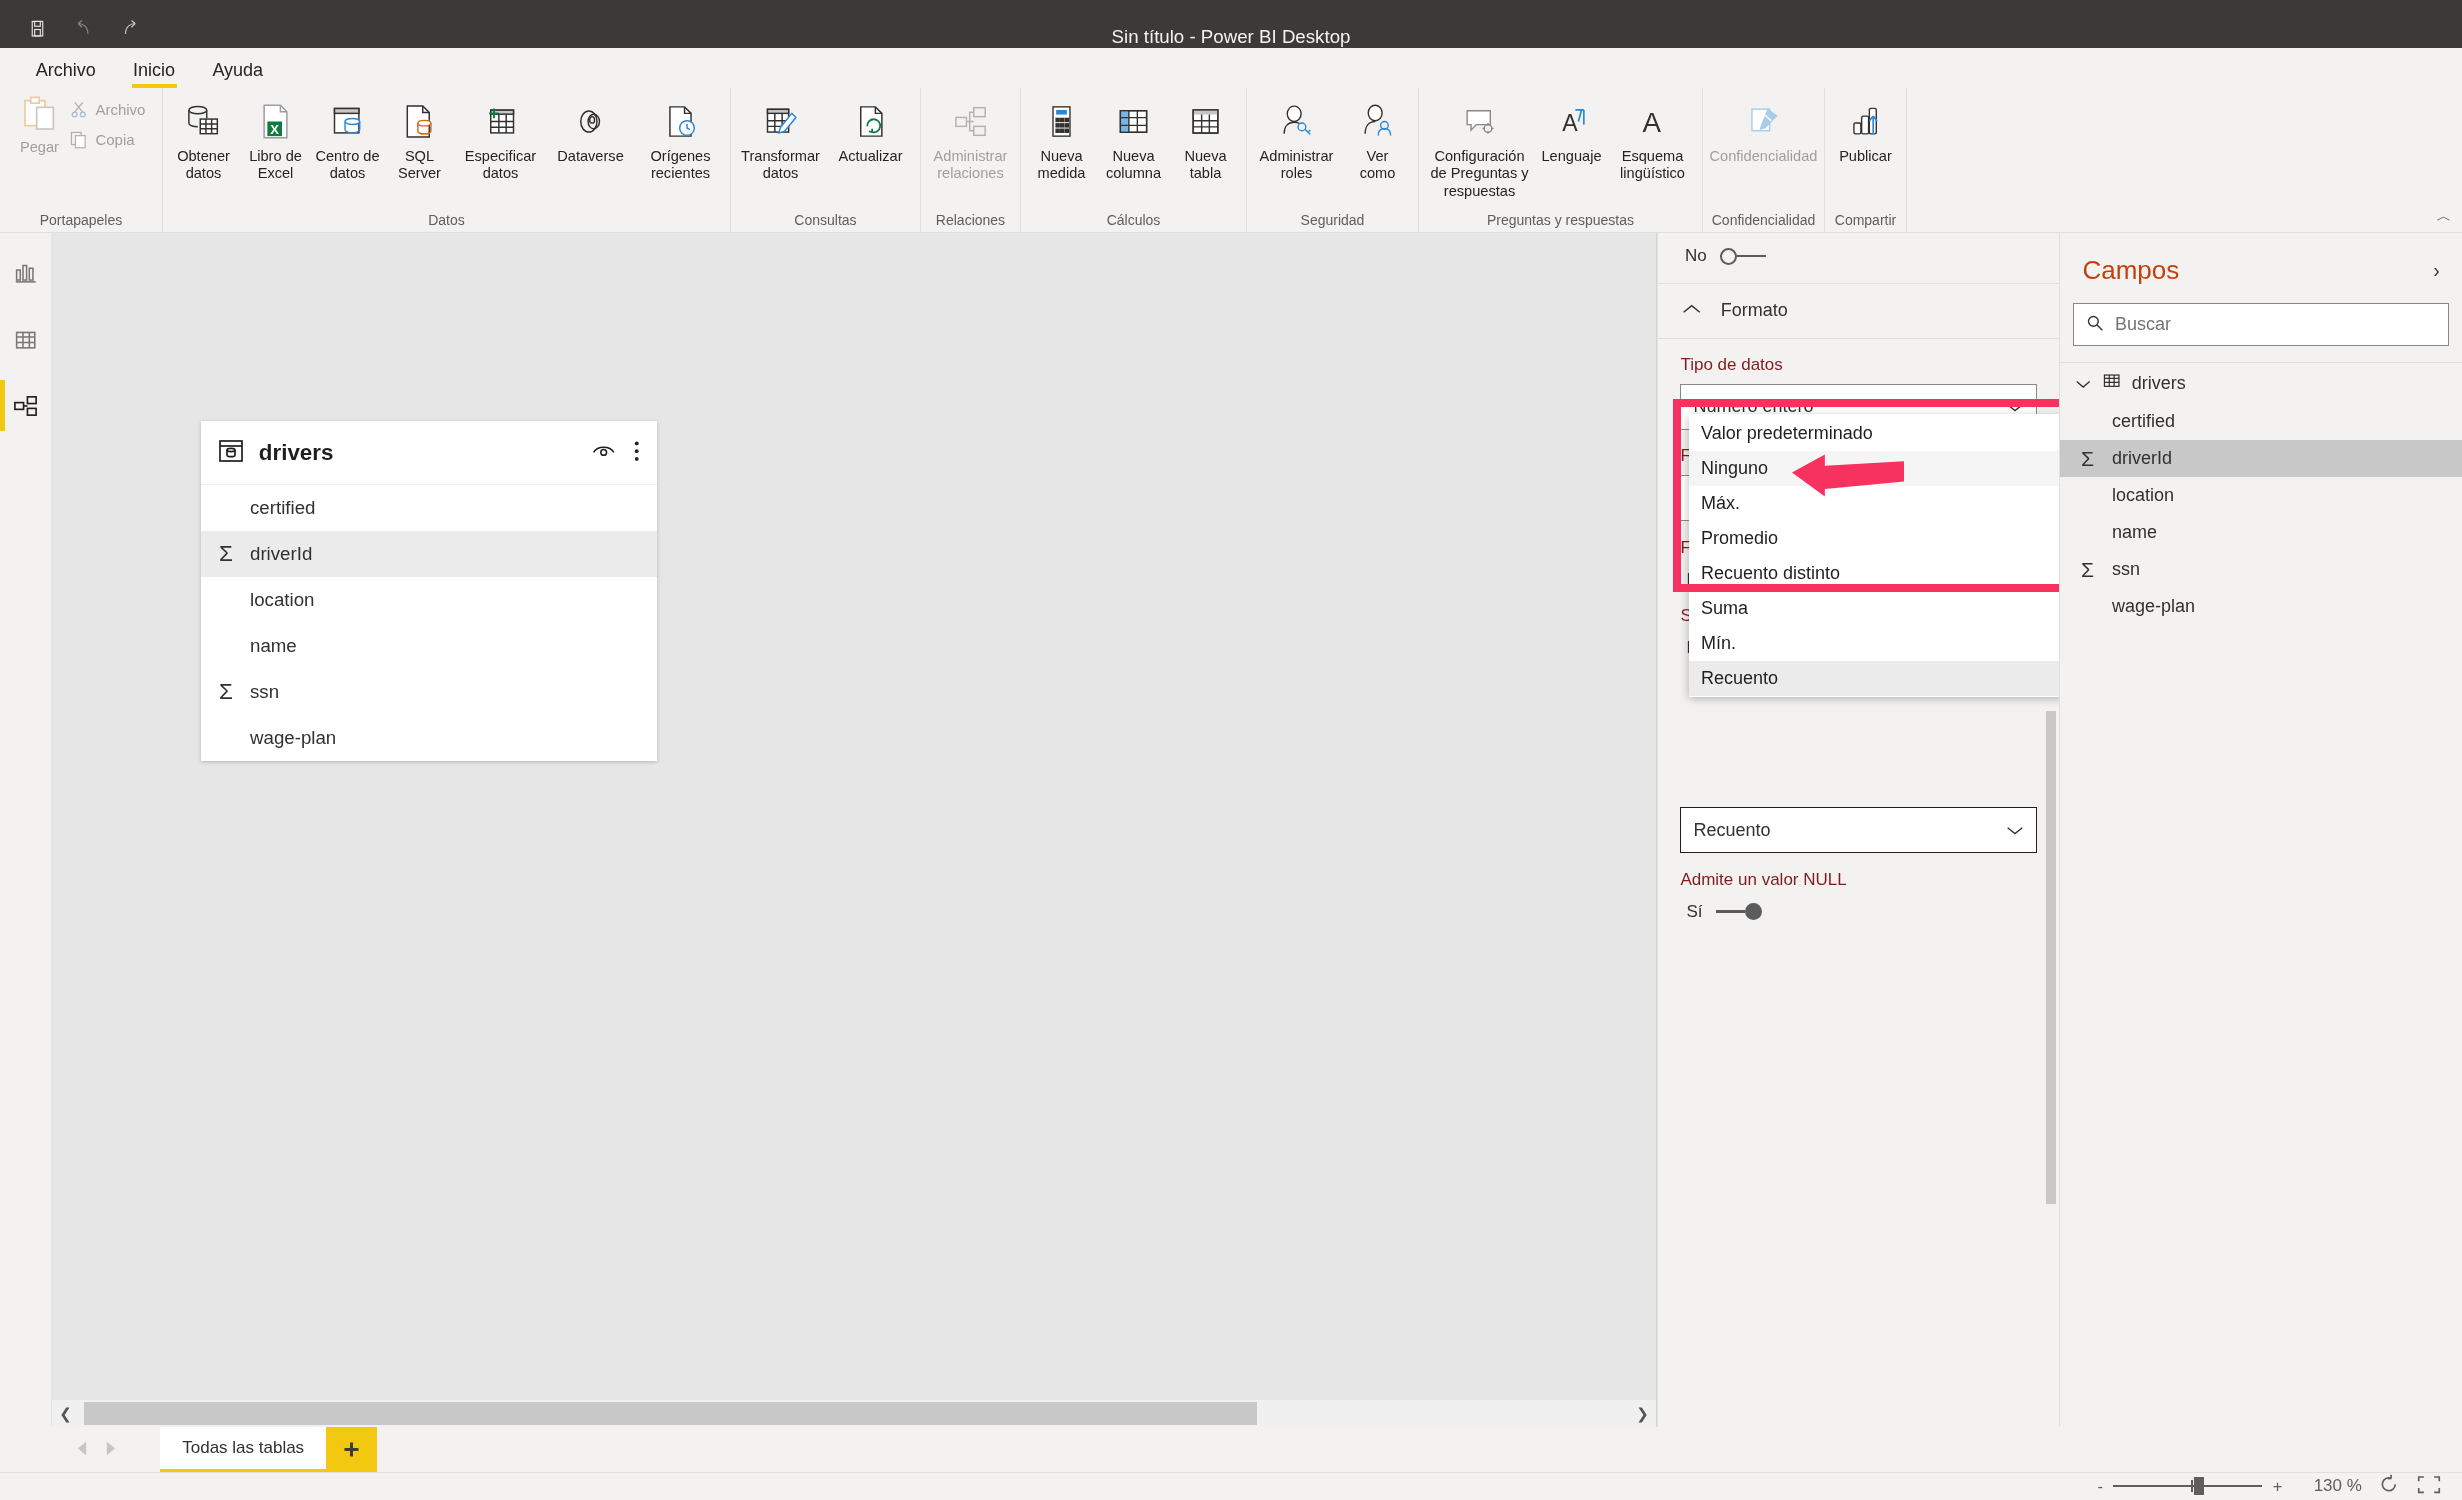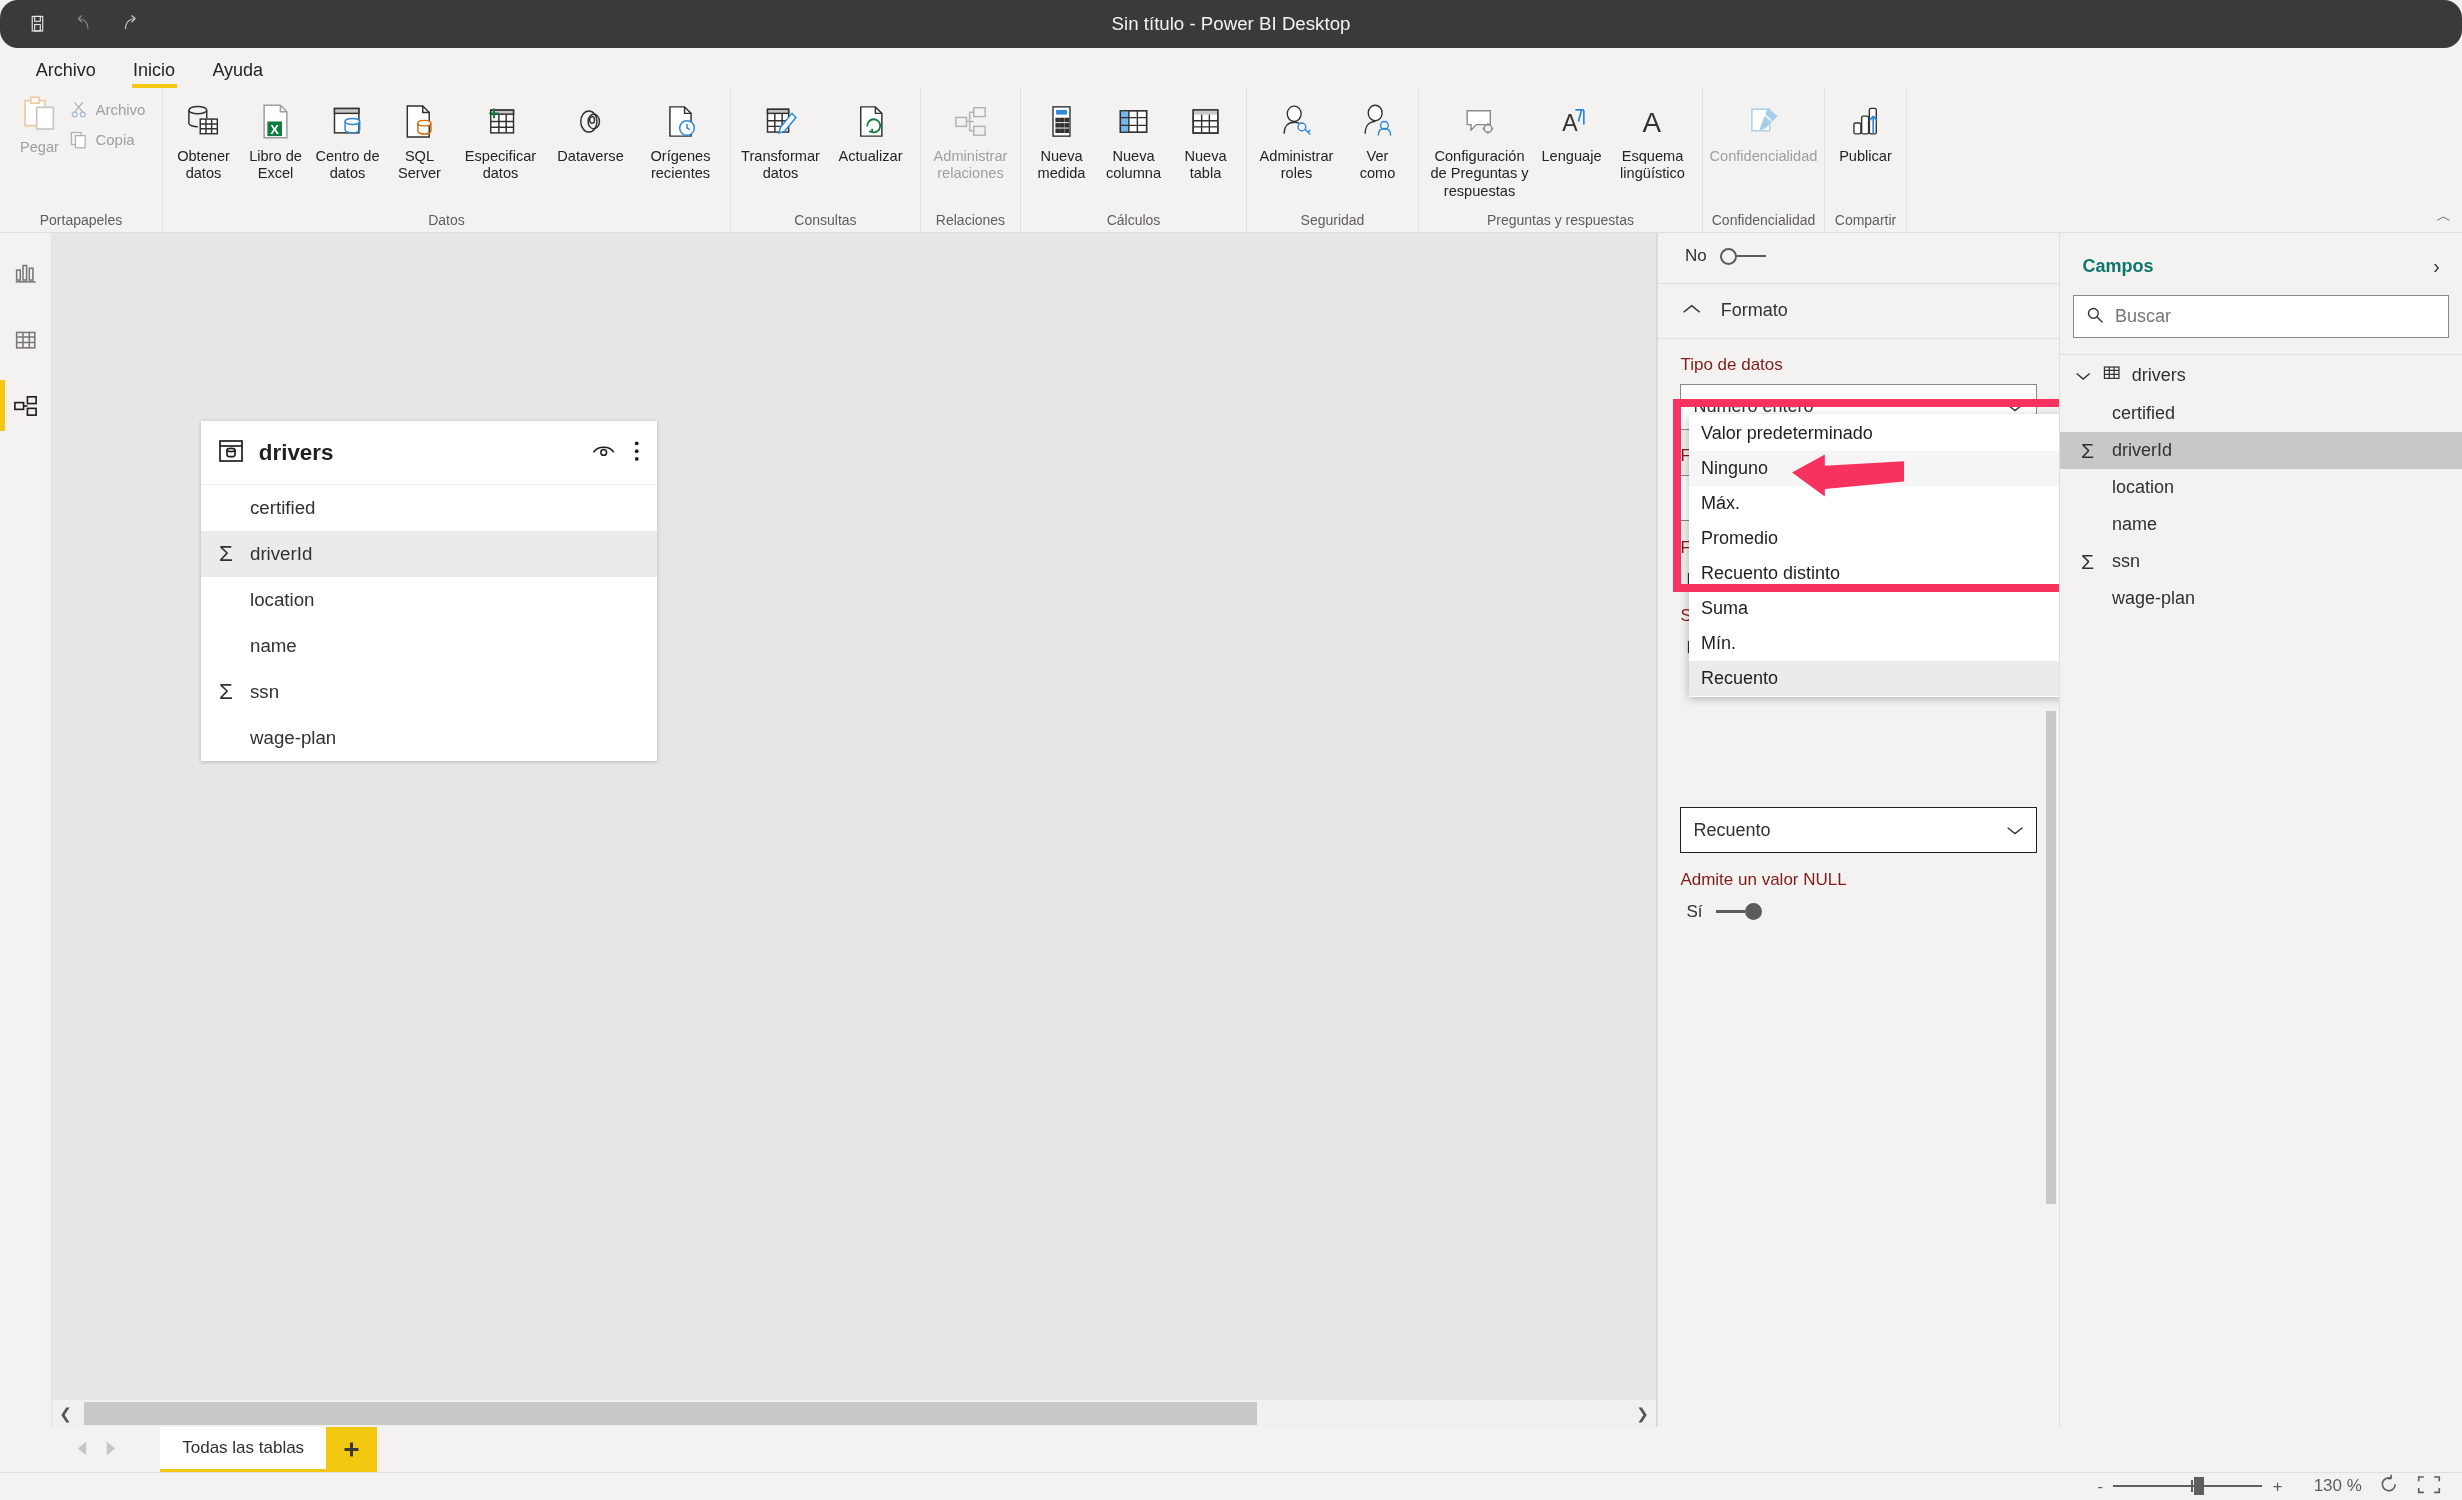--- a/index.html
+++ b/index.html
@@ -4,21 +4,21 @@
 <style>
   * { box-sizing: border-box; margin: 0; padding: 0; }
   html, body {
     width: 2462px; height: 1500px;
     font-family: "Liberation Sans", sans-serif;
     background: #f3f2f1; overflow: hidden;
   }
   
   .titlebar {
     height: 48px; background: #3b3a39; color: #ffffff;
-    display: flex; align-items: center; position: relative; border-radius: 18px;
+    display: flex; align-items: flex-end; position: relative;
   }
   .qat { display: flex; align-items: center; gap: 6px; padding-left: 19.4px; }
   .qat-btn {
     width: 39px; height: 39px; display: flex; align-items: center; justify-content: center;
   }
   .qat-btn svg { display:block; }
   .title-text {
     position: absolute; left: 0; right: 0; text-align: center;
     font-size: 18.7px; color: #f3f2f1; pointer-events: none;
   }
@@ -199,21 +199,21 @@
   .pink-box {
     position: absolute; left: 15px; top: 166px; width: 427px; height: 193px;
     border: 8.2px solid #f7325e; z-index: 40; pointer-events: none;
   }
   .pink-arrow { position: absolute; left: 134px; top: 217px; z-index: 50; }
   
   .fields {
     width: 403px; background: #f3f2f1; border-left: 0.7px solid #e1dfdd;
   }
   .fields-head { display: flex; align-items: center; padding: 22.4px 22.4px 0 22.4px; }
-  .fields-title { font-size: 18px; color: #0f766e; font-weight: bold; }
+  .fields-title { font-size: 26px; color: #c2410c; }
   .fields-chev { margin-left: auto; font-size: 19.4px; color: #323130; }
   .search {
     margin: 16.4px 13.4px 0 13.4px; height: 43px; background:#fff; border:0.7px solid #8a8886;
     display:flex; align-items:center; gap: 10.5px; padding: 0 12px;
   }
   .search input {
     border:none; outline:none; font-size: 18px; color:#605e5c; flex:1;
     font-family: "Liberation Sans", sans-serif; background: transparent;
   }
   .fields-sep { border-top: 0.7px solid #e1dfdd; margin-top: 16.4px; }

